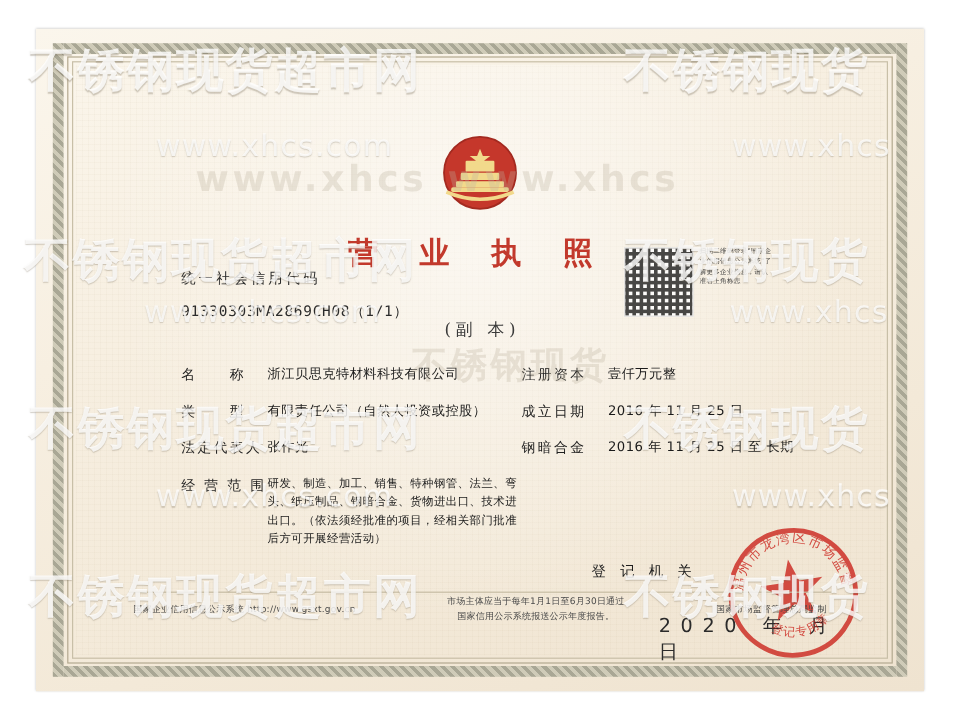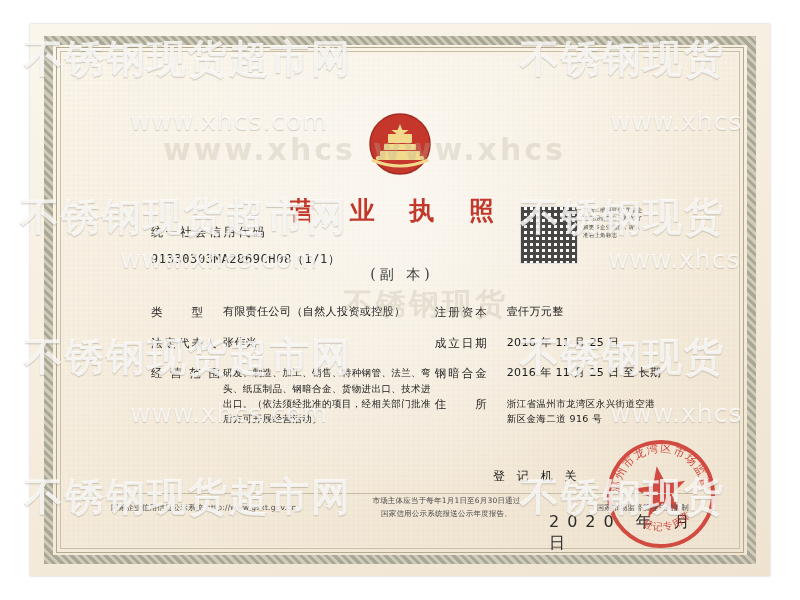--- a/index.html
+++ b/index.html
@@ -329,20 +329,24 @@
       </div>
 
       <div class="qr-wrap">
         <div class="qr"></div>
         <div class="qr-note">扫描二维码登录"国家企业信用信息公示系统"了解更多企业信息，请认准右上角标志</div>
       </div>
 
       <div class="fields">
         <div class="col-left">
 
+          <div class="row">
+            <div class="f-label">名　　称</div>
+            <div class="f-value">浙江贝思克特材料科技有限公司</div>
+          </div>
 
           <div class="row">
             <div class="f-label">类　　型</div>
             <div class="f-value">有限责任公司（自然人投资或控股）</div>
           </div>
 
           <div class="row">
             <div class="f-label">法定代表人</div>
             <div class="f-value">张作光</div>
           </div>
@@ -364,24 +368,20 @@
           <div class="row">
             <div class="f-label">成立日期</div>
             <div class="f-value">2016 年 11 月 25 日</div>
           </div>
 
           <div class="row">
             <div class="f-label">钢暗合金</div>
             <div class="f-value">2016 年 11 月 25 日 至 长期</div>
           </div>
 
-          <div class="row">
-            <div class="f-label">住　　所</div>
-            <div class="f-value small">浙江省温州市龙湾区永兴街道空港新区金海二道 916 号</div>
-          </div>
 
         </div>
       </div>
 
       <div class="registrar">登 记 机 关</div>
       <div class="date-line">
         <span>2020</span><span>年</span><span>月</span><span>日</span>
       </div>
 
       <div class="seal">

